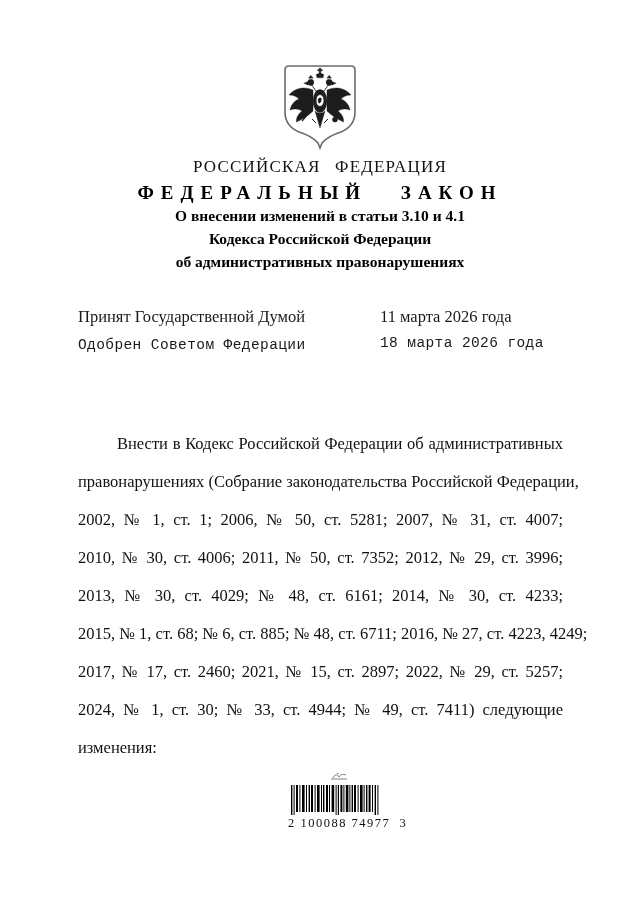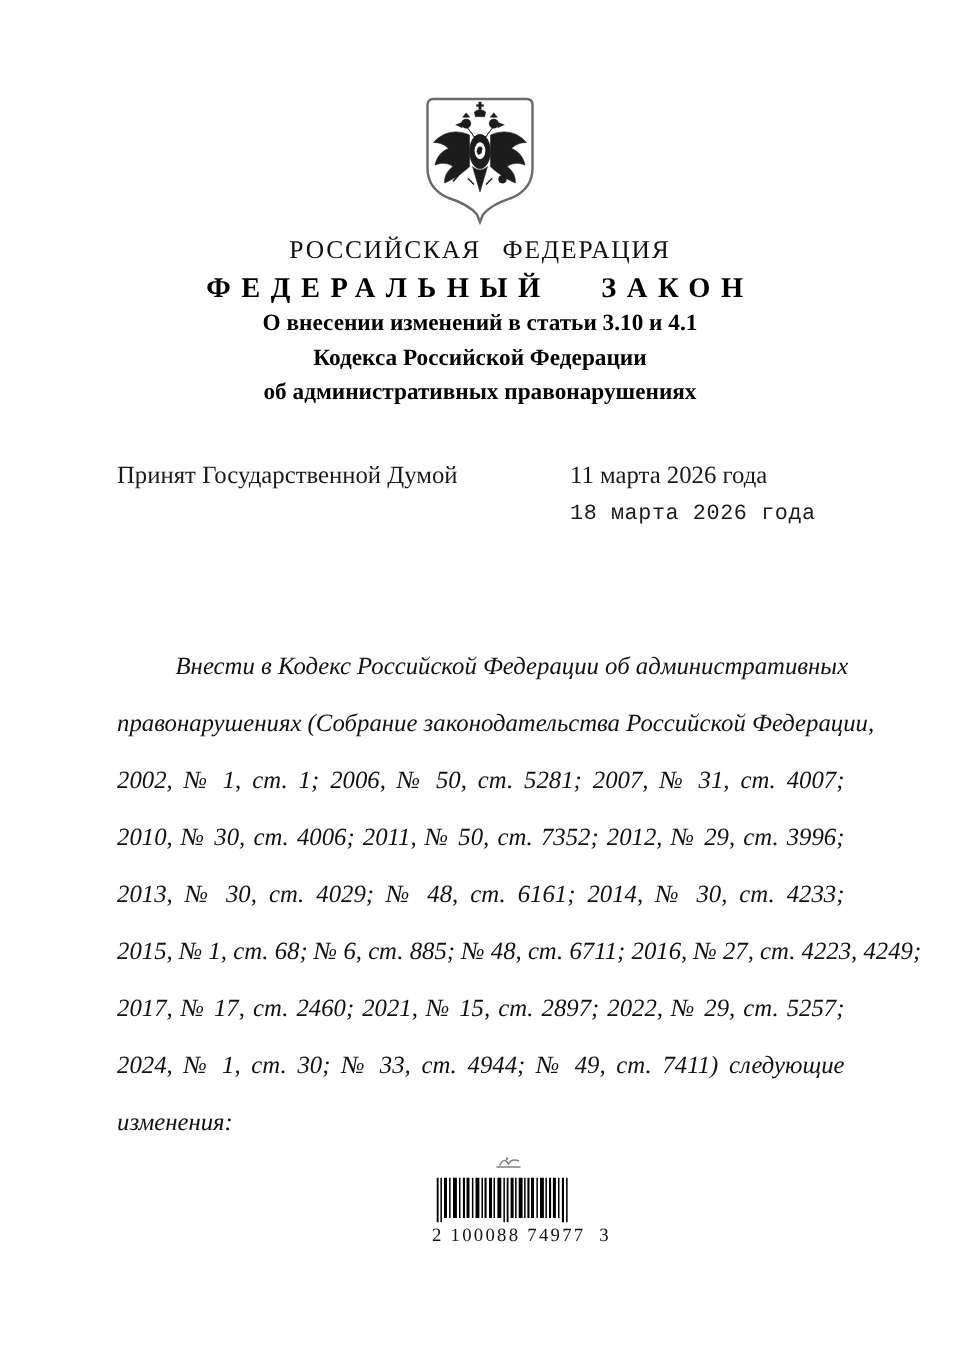--- a/index.html
+++ b/index.html
@@ -72,21 +72,20 @@
     font-size: 14.5px;
     letter-spacing: 0.4px;
     padding-top: 2px;
   }
 
   
   .body-par {
     margin: 60px 77px 0 78px;
     font-size: 16.5px;
     color: #111;
-    font-style: italic;
   }
   .body-par .jline {
     line-height: 38px;
     white-space: nowrap;
     text-align: justify;
     text-align-last: justify;
     -moz-text-align-last: justify;
   }
   .body-par .indent { text-indent: 39px; }
   .body-par .last {
@@ -166,20 +165,21 @@
     <div>Кодекса Российской Федерации</div>
     <div>об административных правонарушениях</div>
   </div>
 
   <div class="adopt">
     <div class="row">
       <span>Принят Государственной Думой</span>
       <span class="date">11 марта 2026 года</span>
     </div>
     <div class="row mono">
+      <span>Одобрен Советом Федерации</span>
       <span class="date">18 марта 2026 года</span>
     </div>
   </div>
 
   <div class="body-par">
     <div class="jline indent">Внести в Кодекс Российской Федерации об административных</div>
     <div class="jline">правонарушениях (Собрание законодательства Российской Федерации,</div>
     <div class="jline">2002, № 1, ст. 1; 2006, № 50, ст. 5281; 2007, № 31, ст. 4007;</div>
     <div class="jline">2010, № 30, ст. 4006; 2011, № 50, ст. 7352; 2012, № 29, ст. 3996;</div>
     <div class="jline">2013, № 30, ст. 4029; № 48, ст. 6161; 2014, № 30, ст. 4233;</div>

